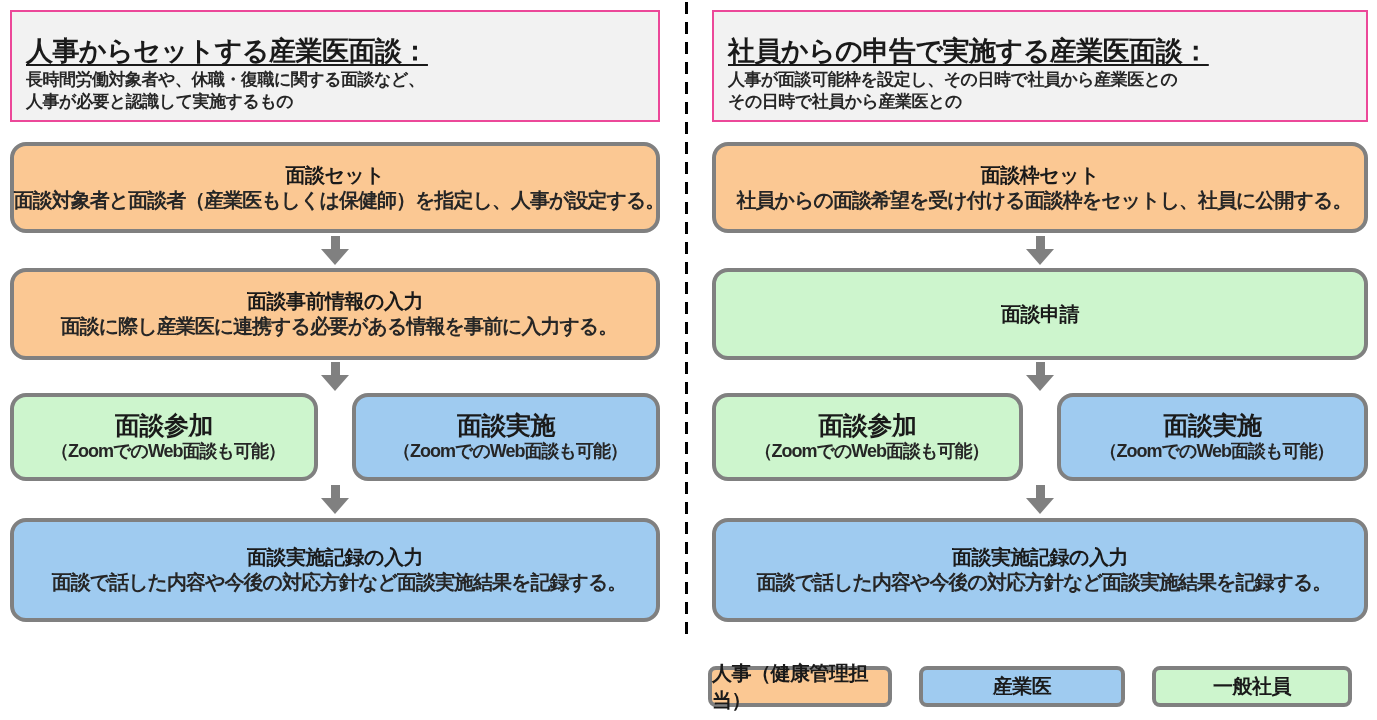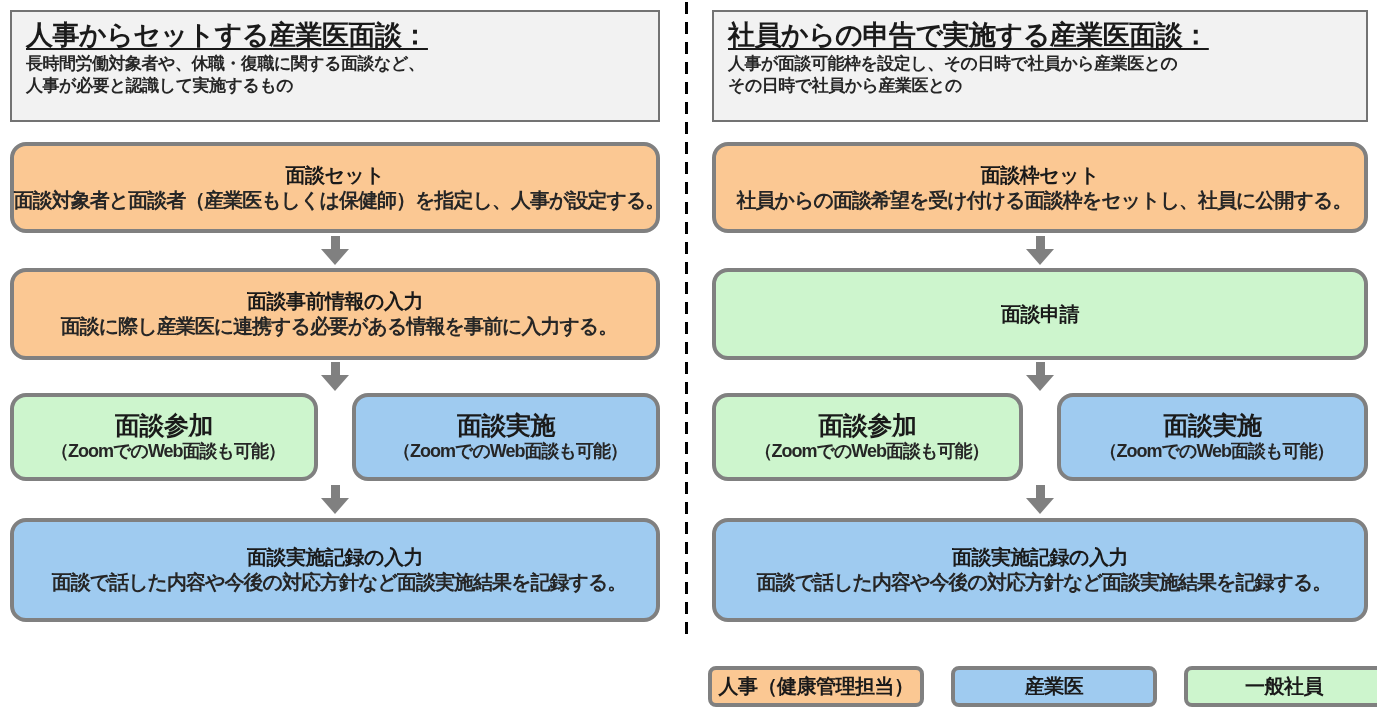--- a/index.html
+++ b/index.html
@@ -17,21 +17,21 @@
   }
 
   
   .column { position:absolute; top:10px; display:flex; flex-direction:column; }
   .col-left  { left:10px;  width:650px; }
   .col-right { left:712px; width:656px; }
 
   
   .header-box {
     height:112px; box-sizing:border-box;
-    border:2px solid #737373; padding:7px 14px 0 14px;
+    border:2px solid #ec4899; padding:23px 14px 0 14px;
   }
   .header-title {
     font-size:27px; color:#1a1a1a; line-height:1.25;
     text-decoration:underline; text-underline-offset:4px; text-decoration-thickness:2px;
     letter-spacing:-0.5px;
   }
   .header-desc { font-size:17px; line-height:1.32; letter-spacing:-0.5px; }
 
   
   .flow-box {
@@ -62,21 +62,21 @@
     border-top:16px solid #808080;
   }
 
   
   .legend { position:absolute; left:708px; top:666px; display:flex; gap:27px; }
   .legend-box {
     height:41px; box-sizing:border-box; border:4px solid #808080; border-radius:8px;
     display:flex; align-items:center; justify-content:center;
     font-size:20px; letter-spacing:-0.5px; color:#1a1a1a;
   }
-  .lg1 { width:216px; } .lg2 { width:200px; } .lg3 { width:206px; }
+  .lg1 { width:184px; } .lg2 { width:200px; } .lg3 { width:206px; }
 </style>
 </head>
 <body>
 
 <div class="divider"></div>
 
 <div class="column col-left">
   <div class="header-box" style="background-color: rgb(242, 242, 242);">
     <div class="header-title">人事からセットする産業医面談：</div>
     <div class="header-desc">長時間労働対象者や、休職・復職に関する面談など、</div>

